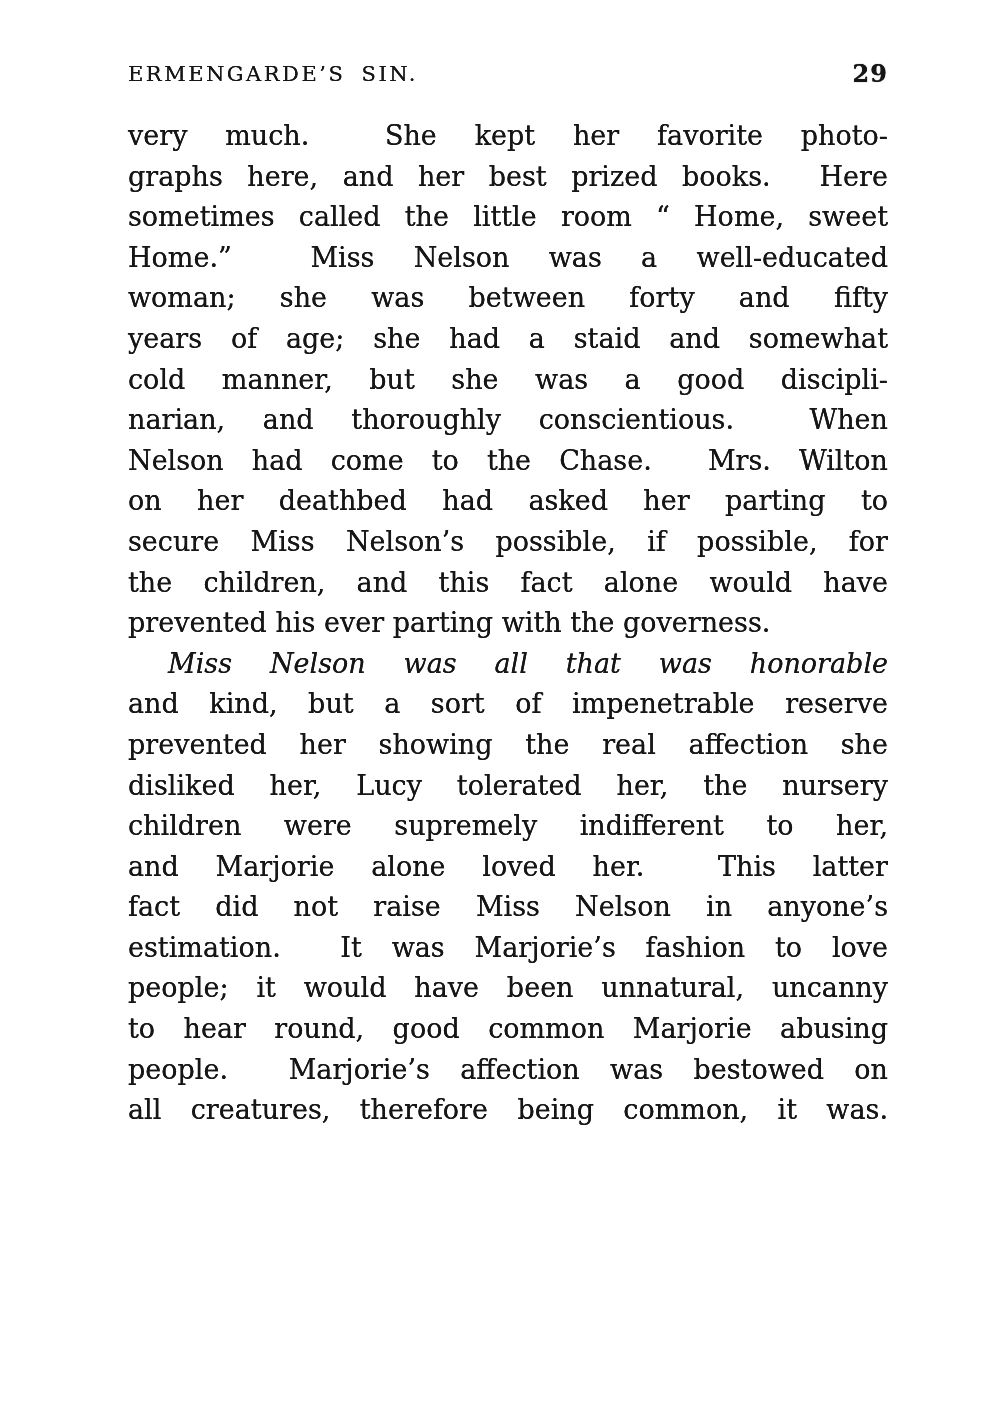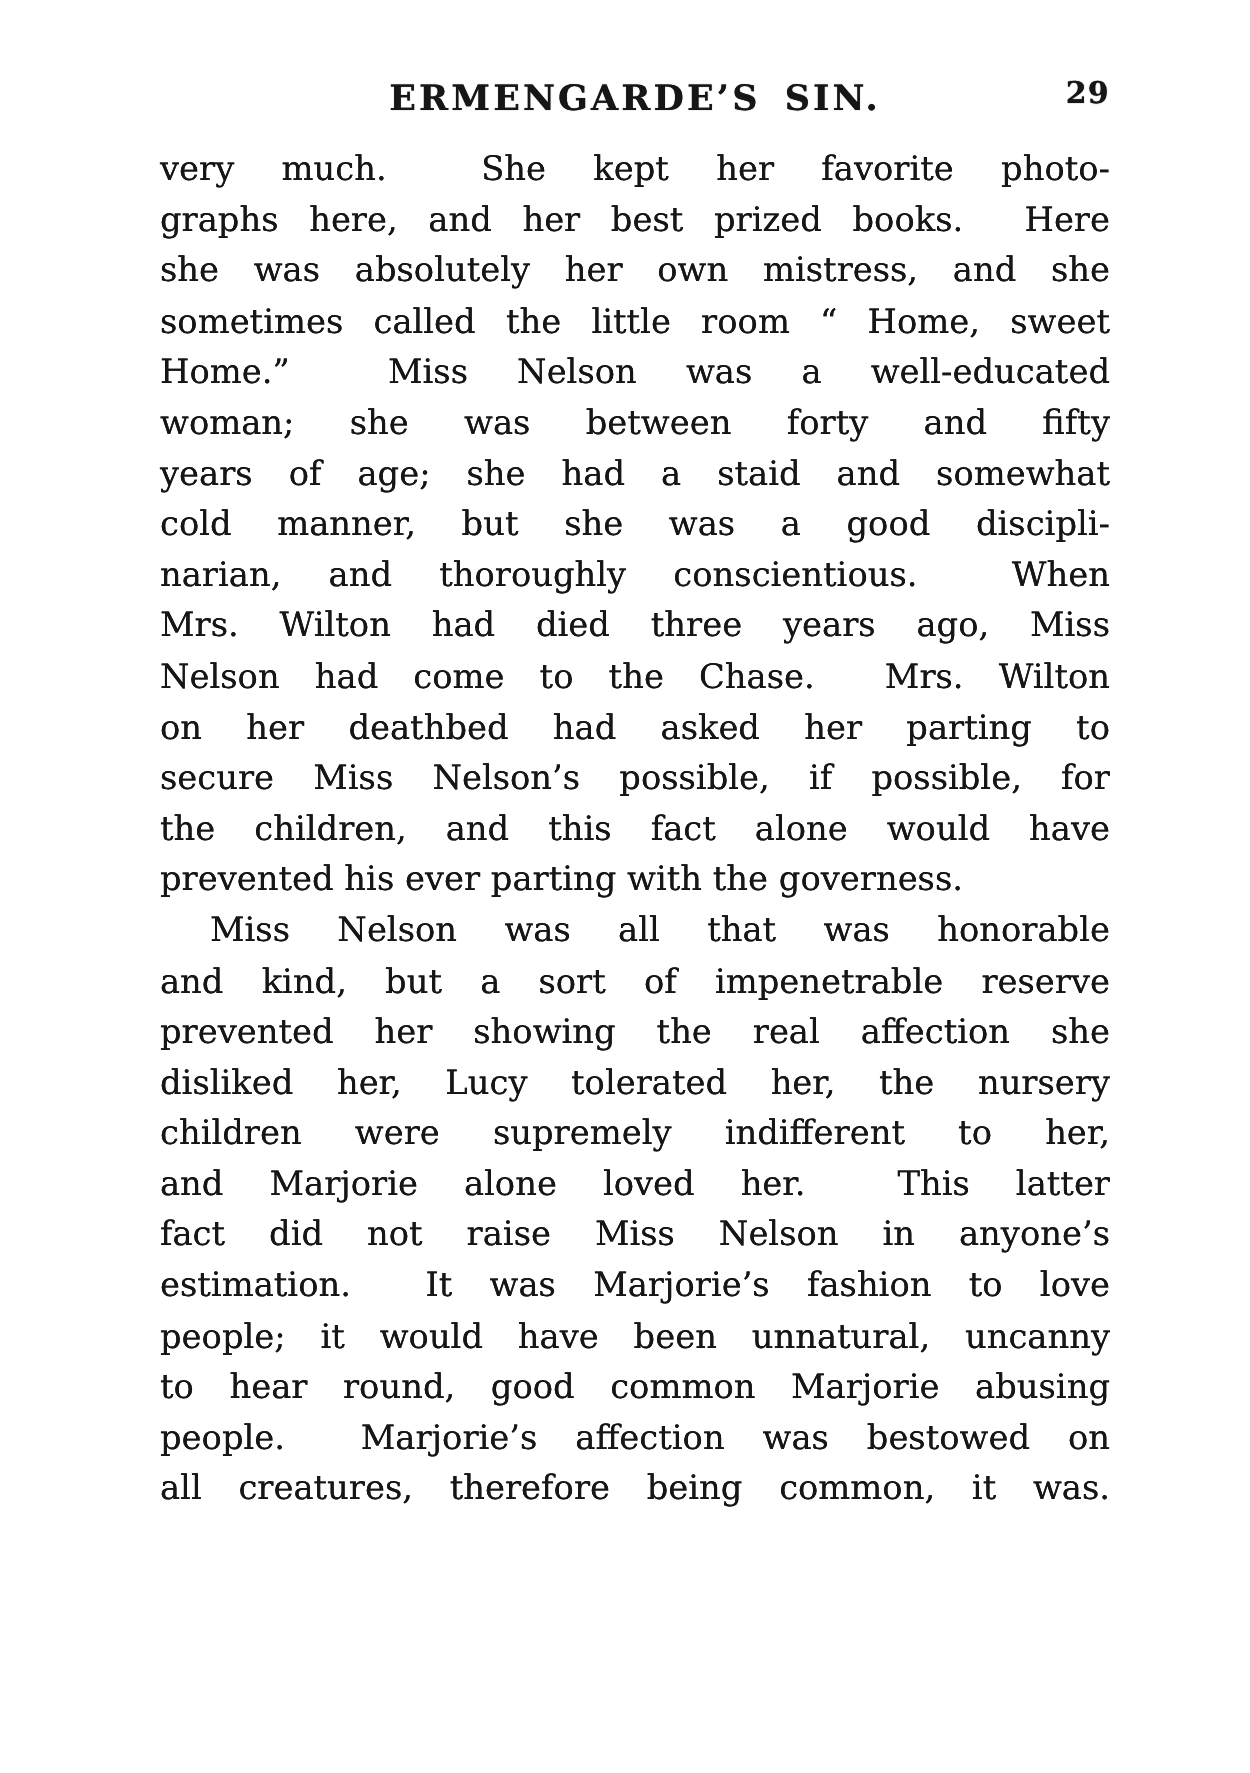--- a/index.html
+++ b/index.html
@@ -21,23 +21,23 @@
     left: 128px;
     top: 62px;
     width: 760px;
     height: 34px;
   }
   .head-title {
     position: absolute;
     left: 0;
     right: 0;
     top: 0;
-    text-align: center;
-    font-size: 28px;
-    font-weight: bold;
+    text-align: left;
+    font-size: 21px;
+    font-weight: normal;
     letter-spacing: 2.5px;
     word-spacing: 7px;
     text-shadow: 0 0 0.6px currentColor;
   }
   .head-page-num {
     position: absolute;
     right: 0;
     top: -3px;
     font-size: 24px;
     font-weight: bold;
@@ -56,41 +56,40 @@
     line-height: 40.6px;
     text-align: justify;
     text-align-last: justify;
     text-shadow: 0 0 0.5px currentColor;
   }
   .line.para-end {
     text-align-last: left;
   }
   .line.indent {
     text-indent: 40px;
+    font-style: italic;
   }
 </style>
 </head>
 <body>
 
 <div class="sheet" style="background: rgb(255, 255, 255); color: rgb(22, 22, 22);">
   <header class="running-head">
     <span class="head-title">ERMENGARDE’S SIN.</span>
     <span class="head-page-num">29</span>
   </header>
   <main class="text-block">
       <div class="line">very much.&nbsp; She kept her favorite photo-</div>
       <div class="line">graphs here, and her best prized books.&nbsp; Here</div>
-      <div class="line">she was absolutely her own mistress, and she</div>
       <div class="line">sometimes called the little room “ Home, sweet</div>
       <div class="line">Home.”&nbsp; Miss Nelson was a well-educated</div>
       <div class="line">woman; she was between forty and fifty</div>
       <div class="line">years of age; she had a staid and somewhat</div>
       <div class="line">cold manner, but she was a good discipli-</div>
       <div class="line">narian, and thoroughly conscientious.&nbsp; When</div>
-      <div class="line">Mrs. Wilton had died three years ago, Miss</div>
       <div class="line">Nelson had come to the Chase.&nbsp; Mrs. Wilton</div>
       <div class="line">on her deathbed had asked her parting to</div>
       <div class="line">secure Miss Nelson’s possible, if possible, for</div>
       <div class="line">the children, and this fact alone would have</div>
       <div class="line para-end">prevented his ever parting with the governess.</div>
       <div class="line indent">Miss Nelson was all that was honorable</div>
       <div class="line">and kind, but a sort of impenetrable reserve</div>
       <div class="line">prevented her showing the real affection she</div>
       <div class="line">disliked her, Lucy tolerated her, the nursery</div>
       <div class="line">children were supremely indifferent to her,</div>

